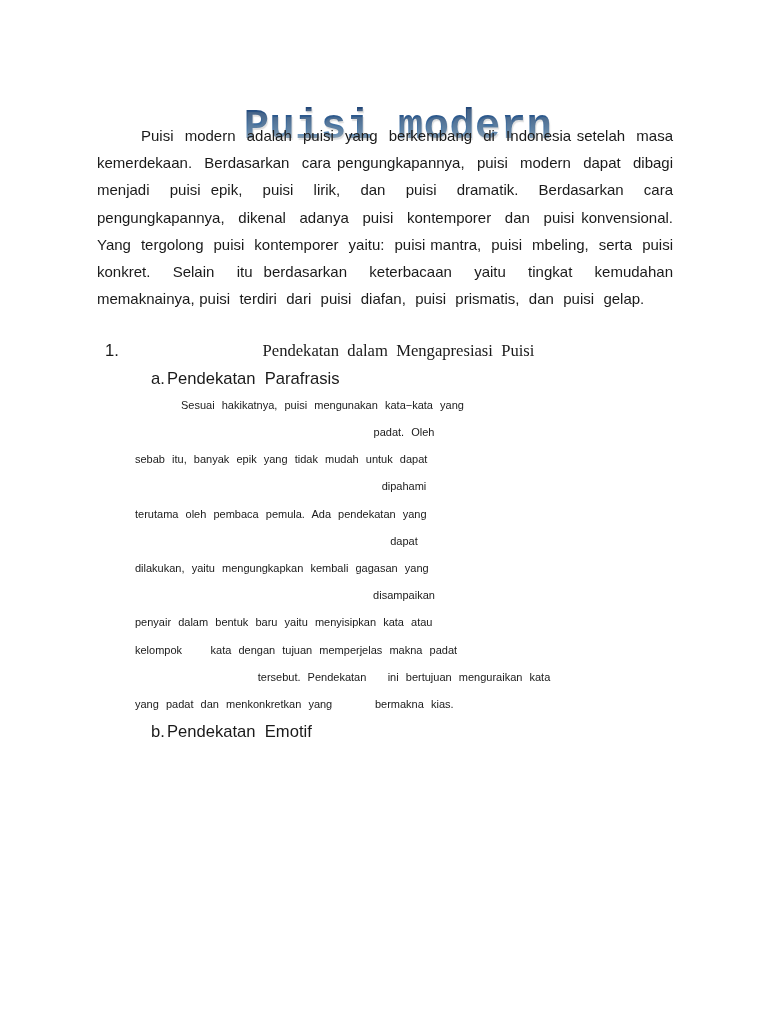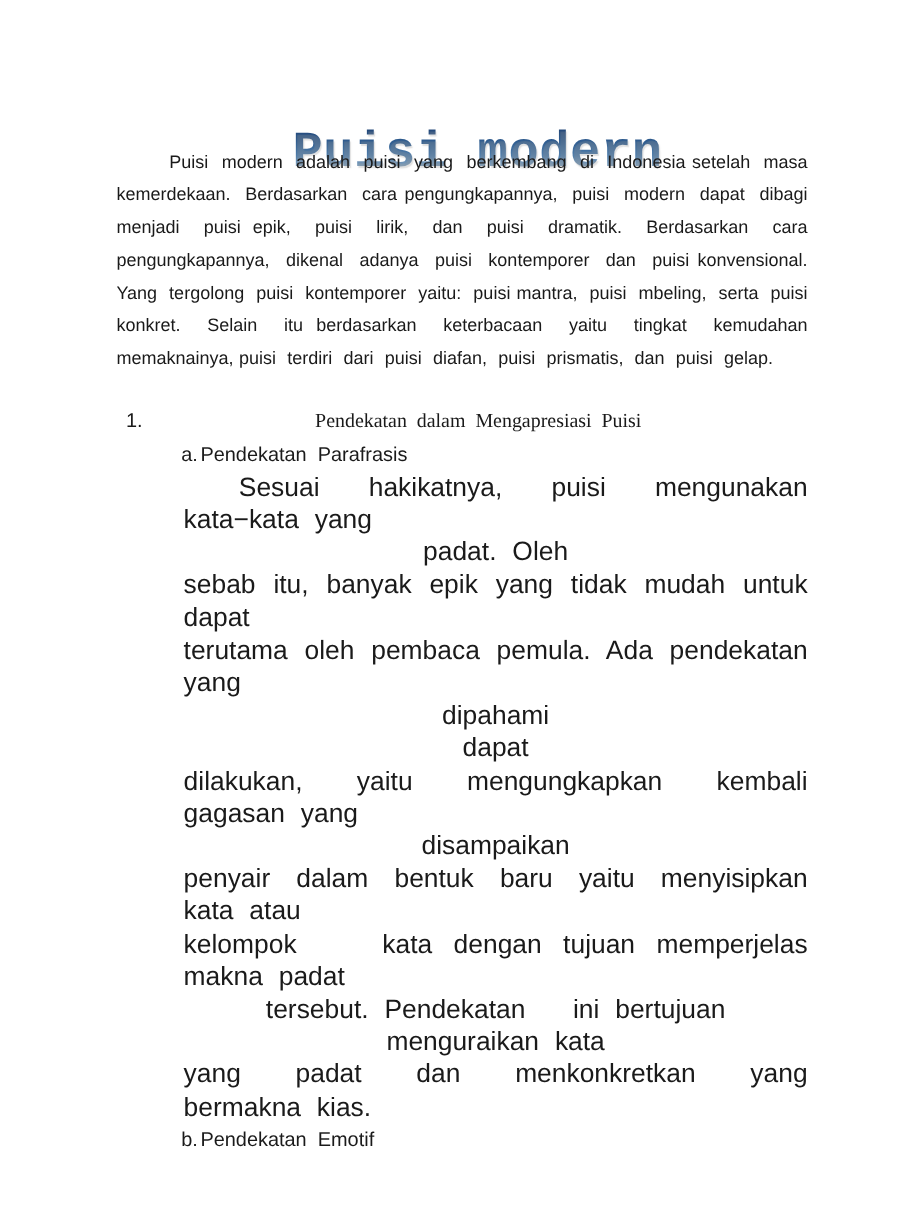--- a/index.html
+++ b/index.html
@@ -119,22 +119,22 @@
     font-size: 16.6px;
     line-height: 27.2px;
   }
   .alpha-head {
     font-size: 16.6px;
     line-height: 27.2px;
     white-space: pre;
   }
 
   .sub-block {
-    margin-left: 29px;
-    font-size: 22px;
+    margin-left: 11px;
+    font-size: 11px;
     line-height: 27.2px;
   }
   .sub-block .line {
     white-space: pre-wrap;
     text-align: justify;
     text-justify: inter-word;
     word-spacing: 0.5px;
   }
   .sub-block .line.short {
     text-align: center;
@@ -166,22 +166,22 @@
 
         <div class="alpha-item">
           <span class="alpha-marker">a.</span>
           <div class="alpha-head">Pendekatan  Parafrasis</div>
         </div>
 
         <div class="sub-block">
           <div class="line indent">Sesuai  hakikatnya,  puisi  mengunakan  kata−kata  yang</div>
           <div class="line short">padat.  Oleh</div>
           <div class="line">sebab  itu,  banyak  epik  yang  tidak  mudah  untuk  dapat</div>
+          <div class="line short">dipahami</div>
           <div class="line">terutama  oleh  pembaca  pemula.  Ada  pendekatan  yang</div>
-          <div class="line short">dipahami</div>
           <div class="line short">dapat</div>
           <div class="line">dilakukan,  yaitu  mengungkapkan  kembali  gagasan  yang</div>
           <div class="line short">disampaikan</div>
           <div class="line">penyair  dalam  bentuk  baru  yaitu  menyisipkan  kata  atau</div>
           <div class="line">kelompok        kata  dengan  tujuan  memperjelas  makna  padat</div>
           <div class="line short">tersebut.  Pendekatan      ini  bertujuan  menguraikan  kata</div>
           <div class="line">yang  padat  dan  menkonkretkan  yang            bermakna  kias.</div>
         </div>
 
         <div class="alpha-item">

